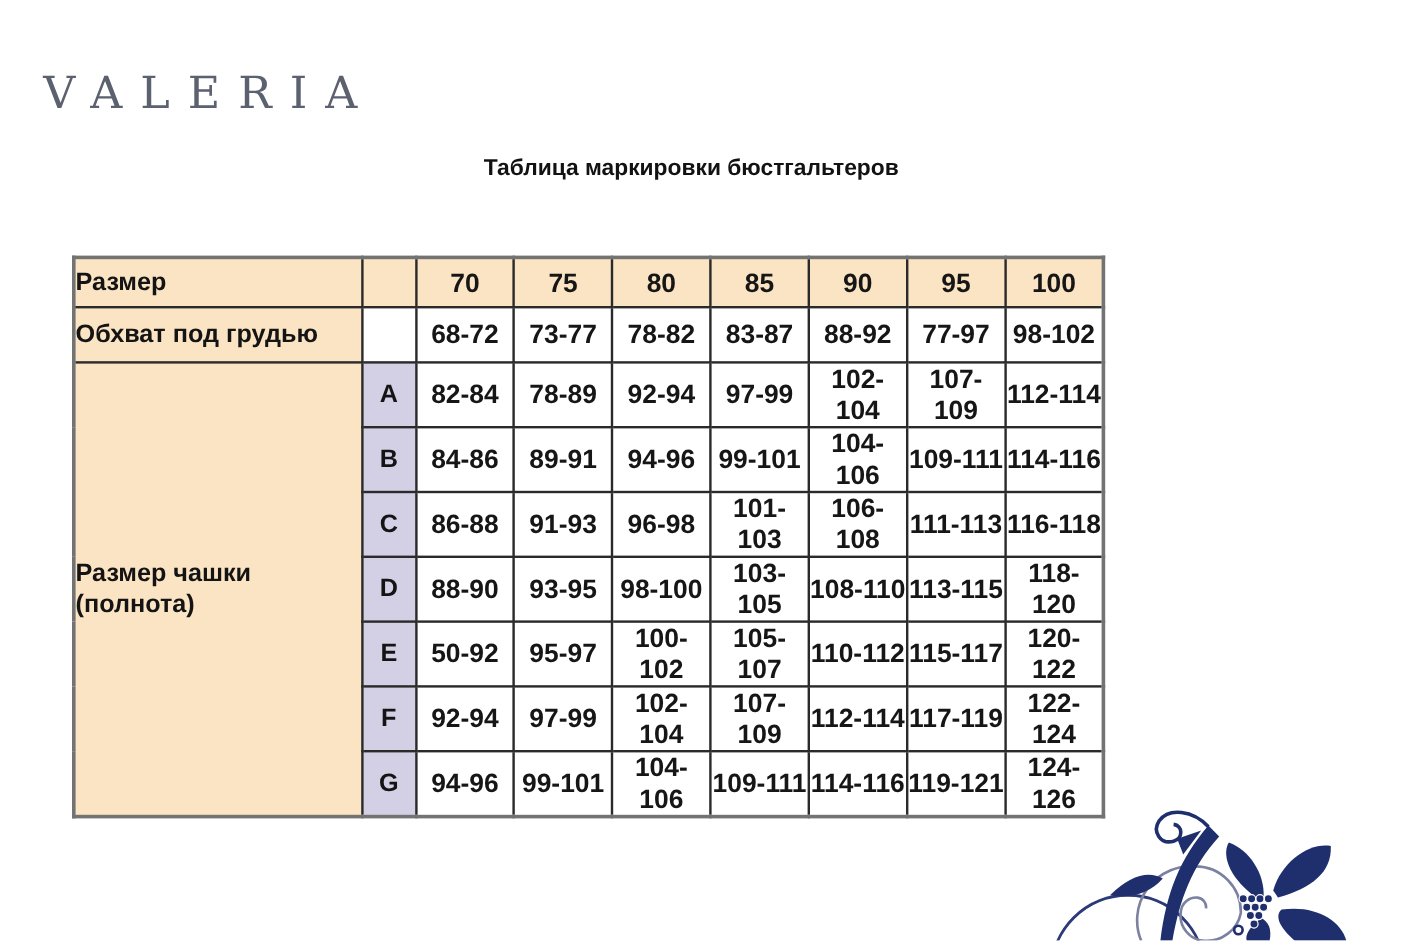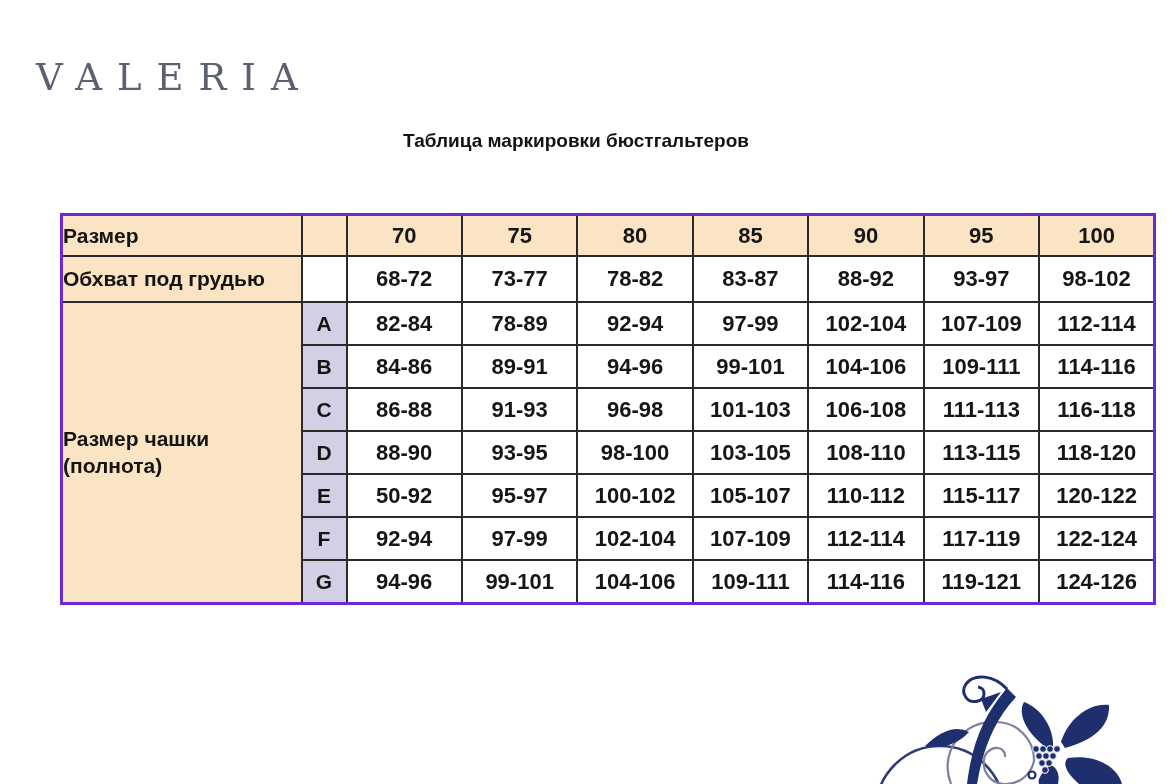--- a/index.html
+++ b/index.html
@@ -32,24 +32,24 @@
     font-size: 19px;
     font-weight: 700;
     color: #121212;
   }
   .table-wrap {
     position: absolute;
     left: 60px;
     top: 213px;
   }
   table.size-chart {
-    width: 1096px;
+    width: 861px;
     table-layout: fixed;
     border-collapse: collapse;
-    border: 3px solid #6d28d9;
+    border: 3px solid #737373;
   }
   table.size-chart td {
     border: 2px solid #2a2a2a;
     padding: 0;
     vertical-align: middle;
   }
   tr.row-size td   { height: 39px; }
   tr.row-under td  { height: 44px; }
   tr.cup-row td    { height: 41px; }
   td.peach    { background: #fbe4c3; }
@@ -127,21 +127,21 @@
             <td class="peach num">100</td>
           </tr>
         <tr class="row-under">
           <td class="peach label">Обхват под грудью</td>
           <td></td>
         <td class="num">68-72</td>
             <td class="num">73-77</td>
             <td class="num">78-82</td>
             <td class="num">83-87</td>
             <td class="num">88-92</td>
-            <td class="num">93-97</td>
+            <td class="num">77-97</td>
             <td class="num">98-102</td>
           </tr>
       </tbody>
       <tbody>
           <tr class="cup-row">
             <td class="peach label cup-label" rowspan="7">Размер чашки
 (полнота)</td>
             <td class="lavender letter">A</td>
             <td class="num">82-84</td>
             <td class="num">78-89</td>

